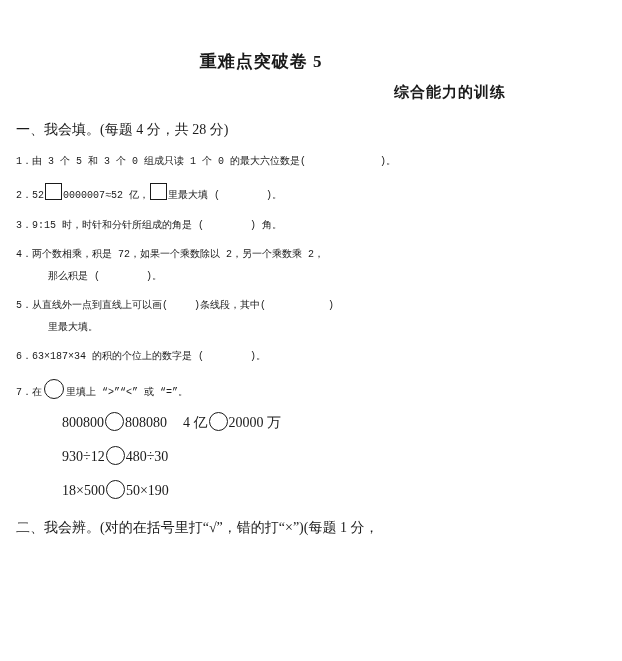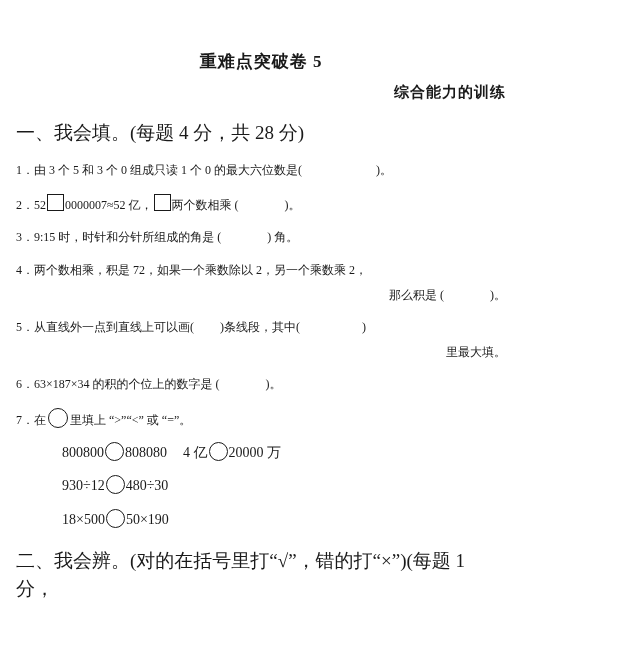--- a/index.html
+++ b/index.html
@@ -32,37 +32,37 @@
   }
   .subtitle {
     text-align: right;
     font-size: 15px;
     font-weight: bold;
     letter-spacing: 1px;
     margin: 8px 0 0 0;
     line-height: 1.4;
   }
   .section-head {
-    font-size: 19px;
+    font-size: 14px;
     margin: 16px 0 0 0;
     line-height: 1.5;
   }
   .q {
-    font-size: 12px;
+    font-size: 10px;
     margin: 14px 0 0 0;
     line-height: 1.55;
     padding-left: 14px;
     text-indent: -14px;
+    font-family: Liberation Mono, monospace;
   }
   .q .cont {
     display: block;
     padding-left: 18px;
     text-indent: 0;
     margin-top: 6px;
-    text-align: right;
   }
   .sub-line {
     font-size: 14px;
     line-height: 1.55;
     margin: 12px 0 0 0;
     padding-left: 46px;
   }
   .blank-box {
     display: inline-block;
     width: 15px;
@@ -103,21 +103,21 @@
   <div class="title">重难点突破卷 5</div>
   <div class="subtitle">综合能力的训练</div>
 
   <div class="section-head">一、我会填。(每题 4 分，共 28 分)</div>
 
   <div class="q">
     <span>1．</span><span>由 3 个 5 和 3 个 0 组成只读 1 个 0 的最大六位数是(</span><span class="gap-xl"></span><span>)。</span>
   </div>
 
   <div class="q">
-    <span>2．</span><span>52</span><span class="blank-box"></span><span>0000007≈52 亿，</span><span class="blank-box"></span><span>两个数相乘 (</span><span class="gap-m"></span><span>)。</span>
+    <span>2．</span><span>52</span><span class="blank-box"></span><span>0000007≈52 亿，</span><span class="blank-box"></span><span>里最大填 (</span><span class="gap-m"></span><span>)。</span>
   </div>
 
   <div class="q">
     <span>3．</span><span>9:15 时，时针和分针所组成的角是 (</span><span class="gap-m"></span><span>) 角。</span>
   </div>
 
   <div class="q">
     <span>4．</span><span>两个数相乘，积是 72，如果一个乘数除以 2，另一个乘数乘 2，</span>
     <span class="cont"><span>那么积是 (</span><span class="gap-m"></span><span>)。</span></span>
   </div>

